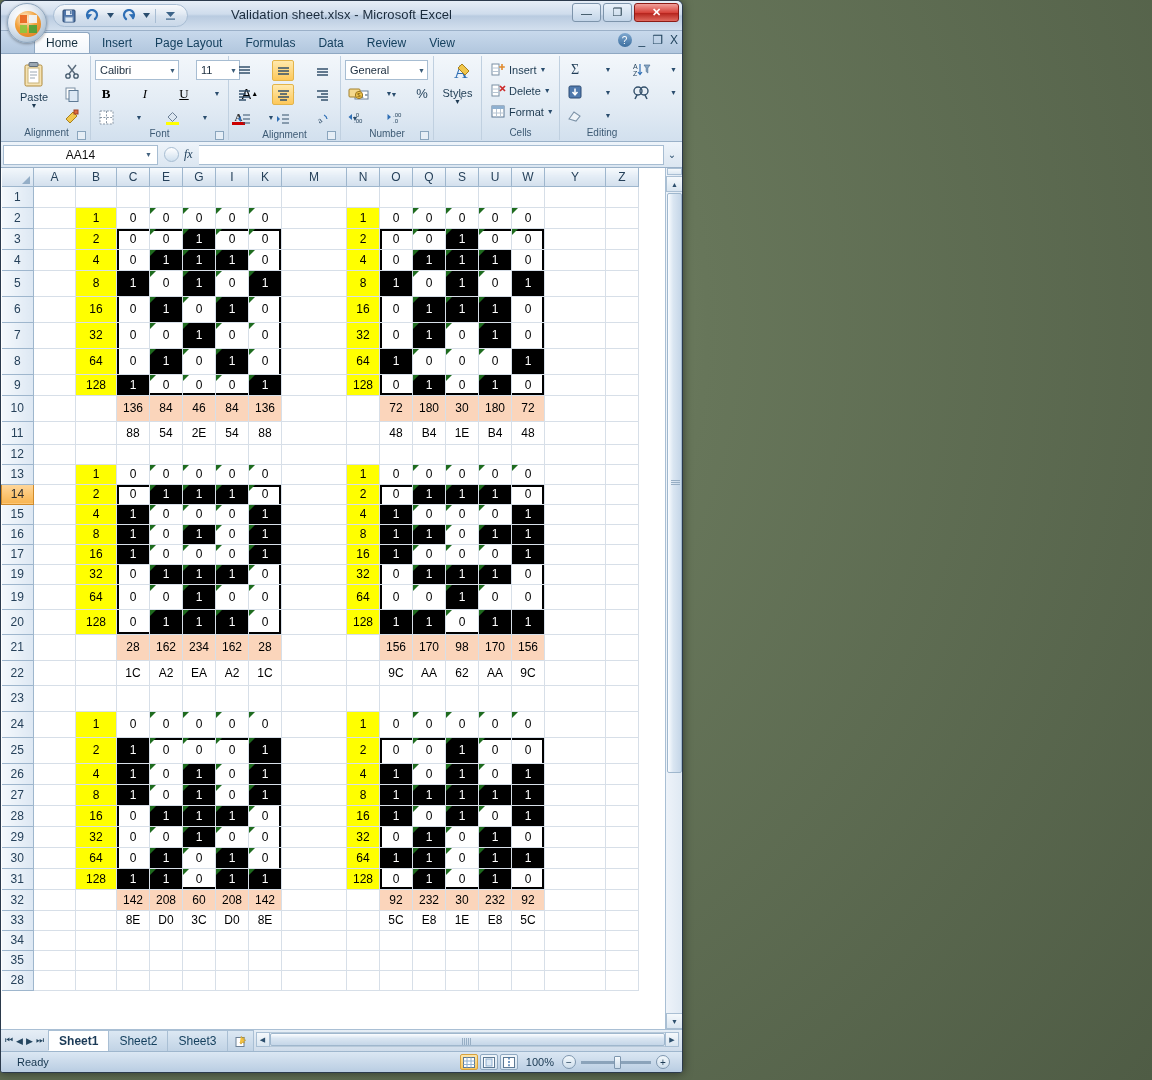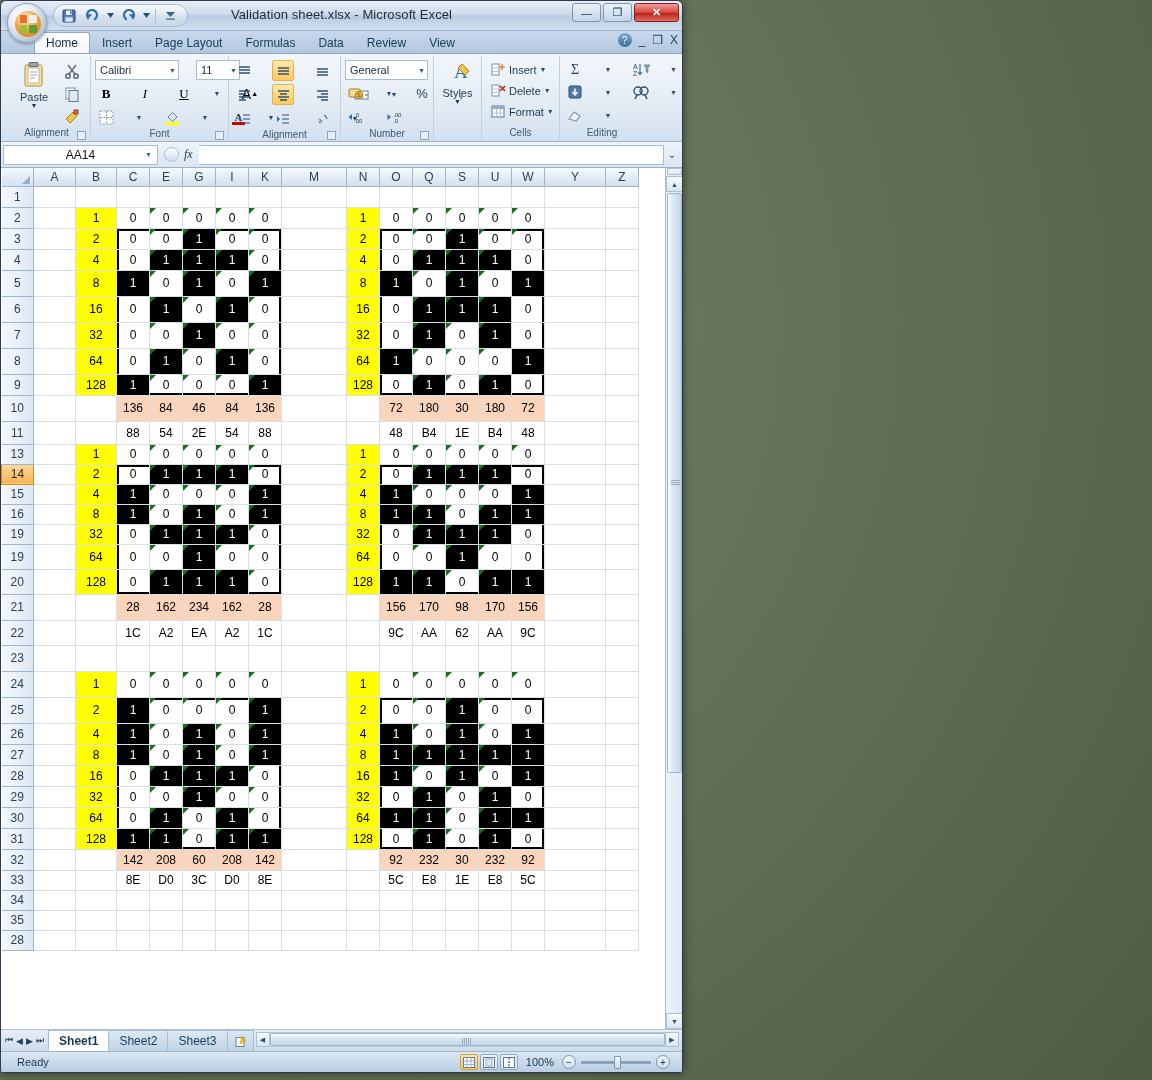--- a/index.html
+++ b/index.html
@@ -1099,20 +1099,39 @@
               <td class="cell"></td>
               <td class="cell hex">48</td>
               <td class="cell hex">B4</td>
               <td class="cell hex">1E</td>
               <td class="cell hex">B4</td>
               <td class="cell hex">48</td>
               <td class="cell"></td>
               <td class="cell"></td>
             </tr>
             <tr style="height: 20px;">
+              <td class="rowhdr">12</td>
+              <td class="cell"></td>
+              <td class="cell"></td>
+              <td class="cell"></td>
+              <td class="cell"></td>
+              <td class="cell"></td>
+              <td class="cell"></td>
+              <td class="cell"></td>
+              <td class="cell"></td>
+              <td class="cell"></td>
+              <td class="cell"></td>
+              <td class="cell"></td>
+              <td class="cell"></td>
+              <td class="cell"></td>
+              <td class="cell"></td>
+              <td class="cell"></td>
+              <td class="cell"></td>
+            </tr>
+            <tr style="height: 20px;">
               <td class="rowhdr">13</td>
               <td class="cell"></td>
               <td class="cell yellow">1</td>
               <td class="cell zero">0</td>
               <td class="cell zero cmt">0</td>
               <td class="cell zero cmt">0</td>
               <td class="cell zero cmt">0</td>
               <td class="cell zero cmt">0</td>
               <td class="cell"></td>
               <td class="cell yellow">1</td>
@@ -1170,20 +1189,39 @@
               <td class="cell zero cmt">0</td>
               <td class="cell one cmt">1</td>
               <td class="cell zero cmt">0</td>
               <td class="cell one cmt br">1</td>
               <td class="cell"></td>
               <td class="cell yellow">8</td>
               <td class="cell one bl">1</td>
               <td class="cell one cmt">1</td>
               <td class="cell zero cmt">0</td>
               <td class="cell one cmt">1</td>
+              <td class="cell one br">1</td>
+              <td class="cell"></td>
+              <td class="cell"></td>
+            </tr>
+            <tr style="height: 20px;">
+              <td class="rowhdr">17</td>
+              <td class="cell"></td>
+              <td class="cell yellow">16</td>
+              <td class="cell one bl">1</td>
+              <td class="cell zero cmt">0</td>
+              <td class="cell zero cmt">0</td>
+              <td class="cell zero cmt">0</td>
+              <td class="cell one cmt br">1</td>
+              <td class="cell"></td>
+              <td class="cell yellow">16</td>
+              <td class="cell one bl">1</td>
+              <td class="cell zero cmt">0</td>
+              <td class="cell zero cmt">0</td>
+              <td class="cell zero cmt">0</td>
               <td class="cell one br">1</td>
               <td class="cell"></td>
               <td class="cell"></td>
             </tr>
             <tr style="height: 20px;">
               <td class="rowhdr">19</td>
               <td class="cell"></td>
               <td class="cell yellow">32</td>
               <td class="cell zero bl">0</td>
               <td class="cell one cmt">1</td>

